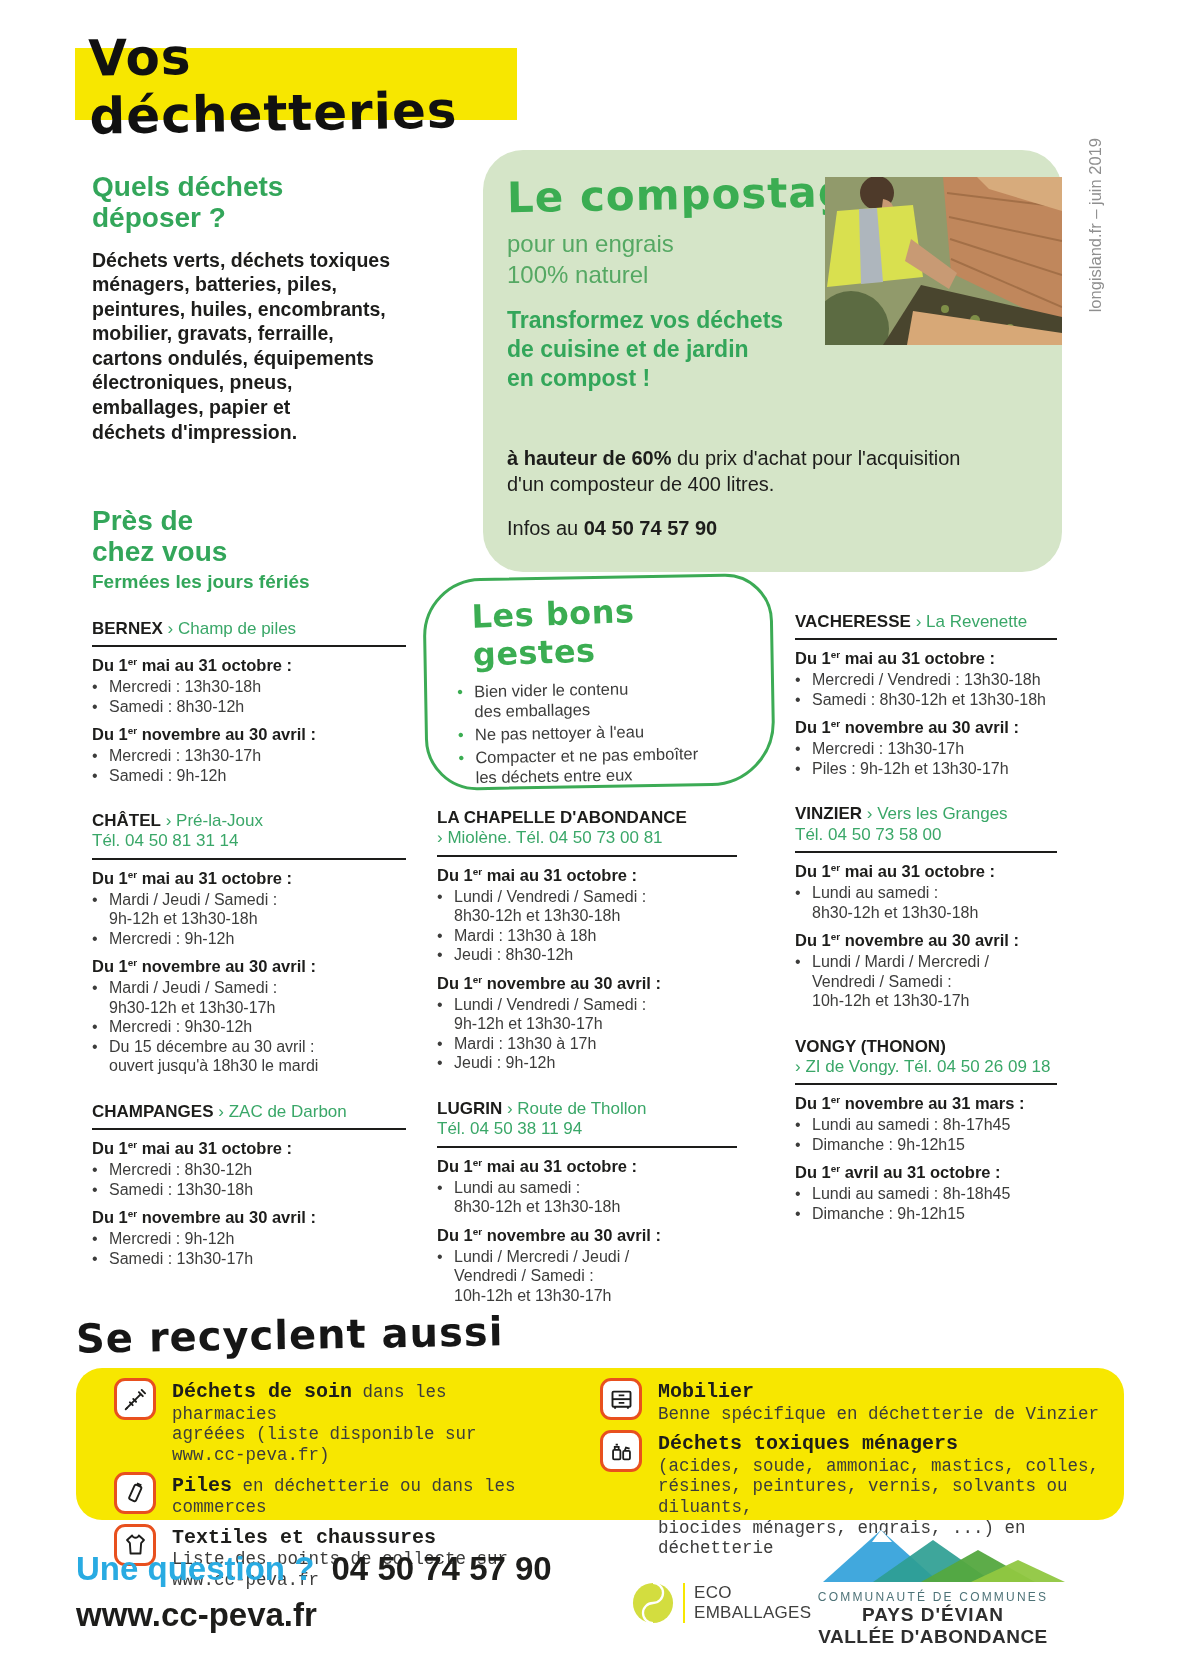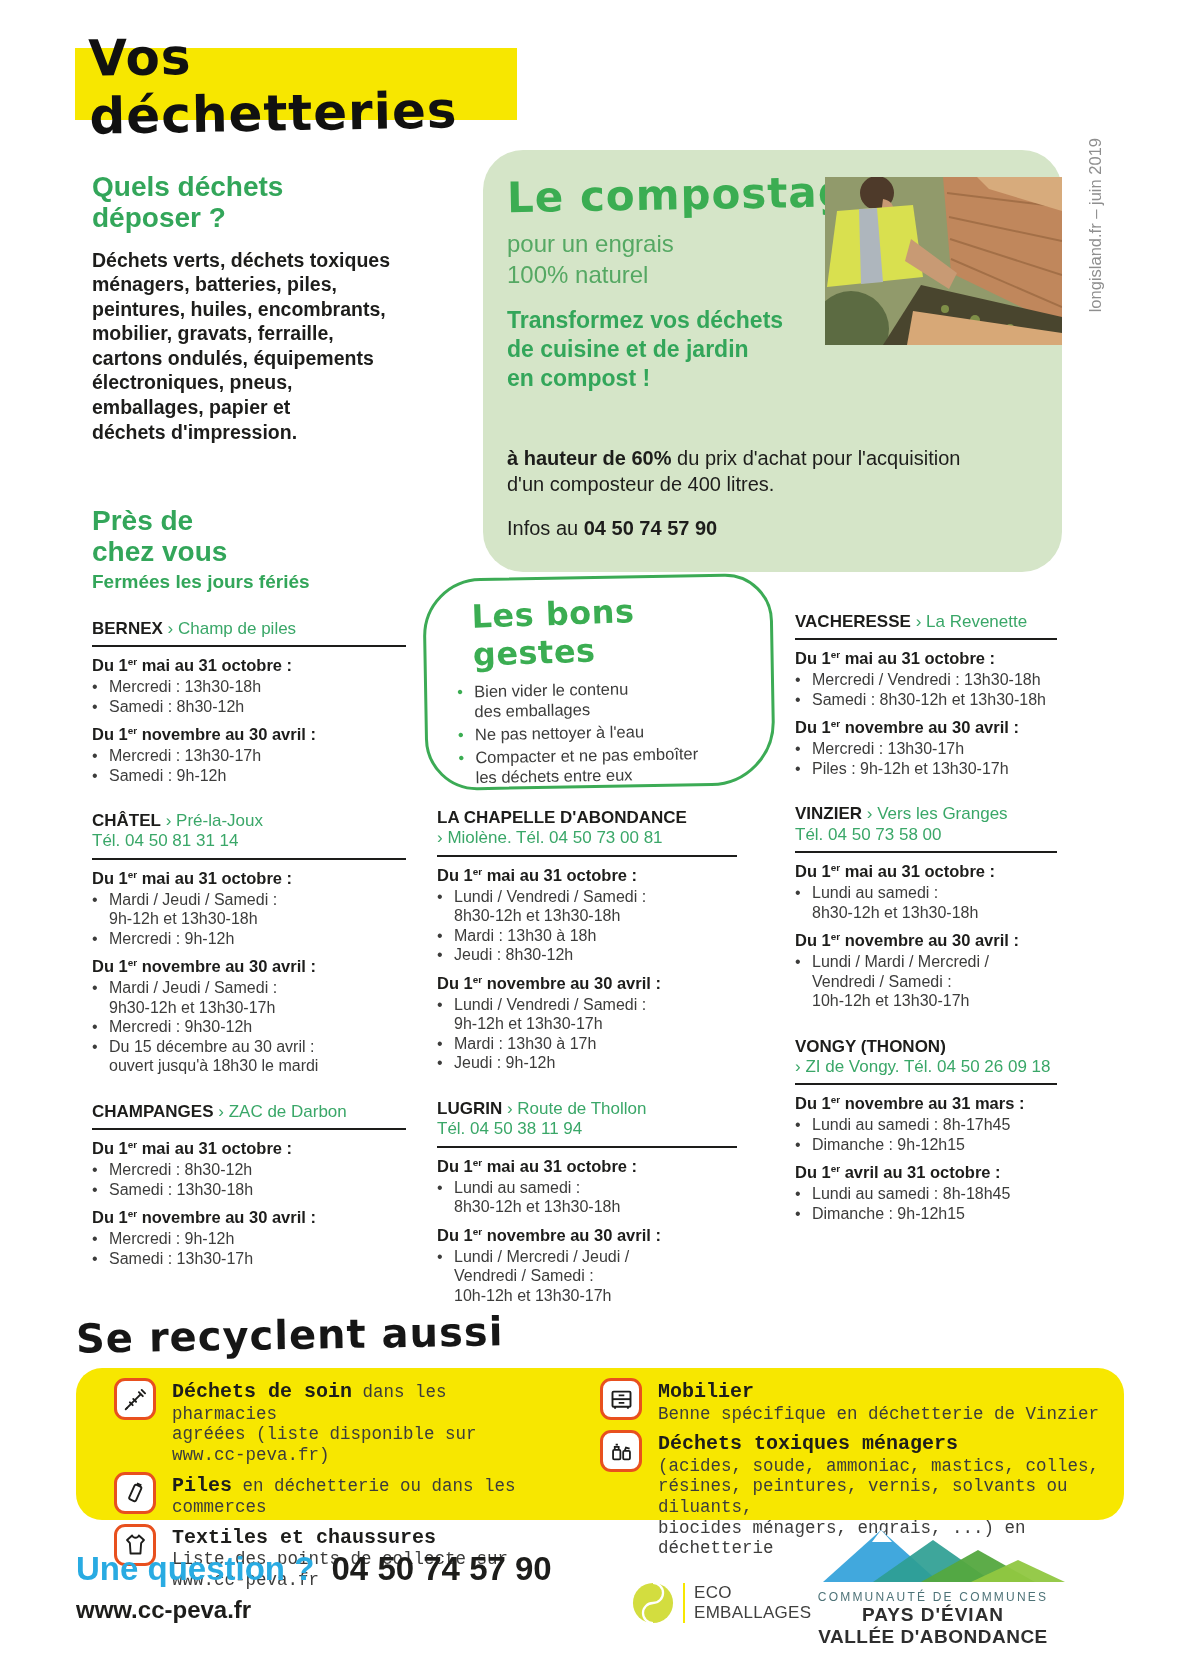--- a/index.html
+++ b/index.html
@@ -79,21 +79,21 @@
   .ry-icon { flex:none; width:42px; height:42px; background:#fff; border:3px solid #e8501e;
     border-radius:11px; display:flex; align-items:center; justify-content:center; margin-right:16px; }
   .ry-icon svg { width:27px; height:27px; }
   .ry-text { font-size:17.5px; color:#3c3c3b; line-height:1.18; padding-top:2px;font-family:Liberation Mono, monospace; }
   .ry-title { font-size:20px; font-weight:bold; color:#1d1d1b; }
 
   
   .footer-q { position:absolute; left:76px; top:1550px; font-size:33px; font-weight:bold; }
   .q-blue { color:#29abe2; }
   .q-phone { color:#1d1d1b; margin-left:8px; }
-  .footer-site { position:absolute; left:76px; top:1596px; font-size:24px; font-weight:bold; color:#1d1d1b; }
+  .footer-site { position:absolute; left:76px; top:1596px; font-size:33px; font-weight:bold; color:#1d1d1b; }
 
   .eco-logo { position:absolute; left:632px; top:1582px; display:flex; align-items:center; }
   .eco-mark svg { display:block; }
   .eco-text { margin-left:9px; padding-left:9px; border-left:2px solid #f7e700;
     font-size:17px; color:#3f3f3e; line-height:1.18; letter-spacing:.3px; }
 
   .cc-logo { position:absolute; left:792px; top:1526px; width:282px; text-align:center; }
   .cc-l1 { margin-top:2px; font-size:12px; letter-spacing:2.2px; color:#4d7277; }
   .cc-l2 { font-size:19px; font-weight:bold; color:#2e2e2e; letter-spacing:1px; }
   .cc-l3 { font-size:19px; font-weight:bold; color:#2e2e2e; letter-spacing:.5px; }

